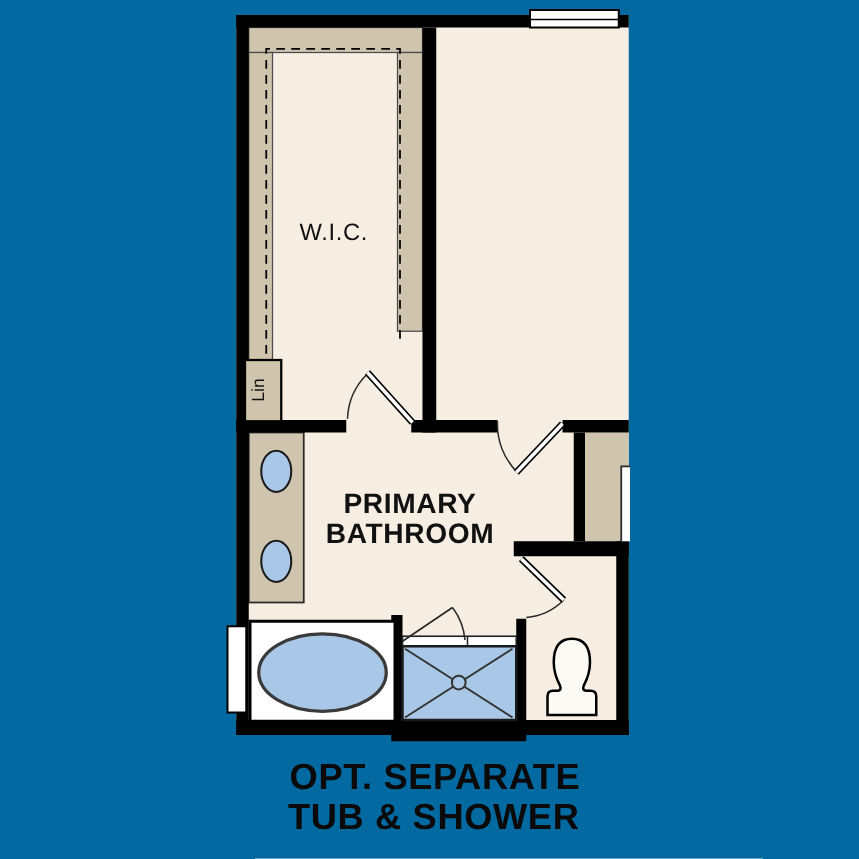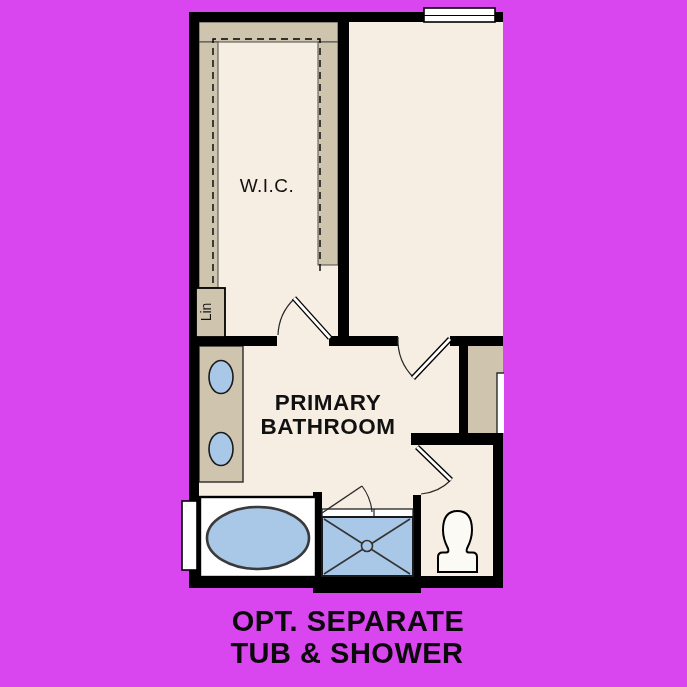--- a/index.html
+++ b/index.html
@@ -1,20 +1,20 @@
 <!DOCTYPE html>
 <html><head>
 <meta charset="utf-8">
 <style>
   html, body { margin: 0; padding: 0; background: #ffffff; }
   .page {
     position: relative;
     width: 687px;
     height: 687px;
-    background: #d946ef;
+    background: #0369a1;
     overflow: hidden;
     font-family: "Liberation Sans", sans-serif;
   }
   .page svg { position: absolute; left: 0; top: 0; }
   text { fill: #111111; }
   .lbl-room   { font-size: 19px; font-weight: 400; letter-spacing: 0.5px; }
   .lbl-lin    { font-size: 14px; font-weight: 400; }
   .lbl-bath   { font-size: 22.5px; font-weight: 700; letter-spacing: 0.5px; }
   .lbl-caption{ font-size: 29px;  font-weight: 700; letter-spacing: 0.5px; fill: #0a0a0a; }
 </style>

